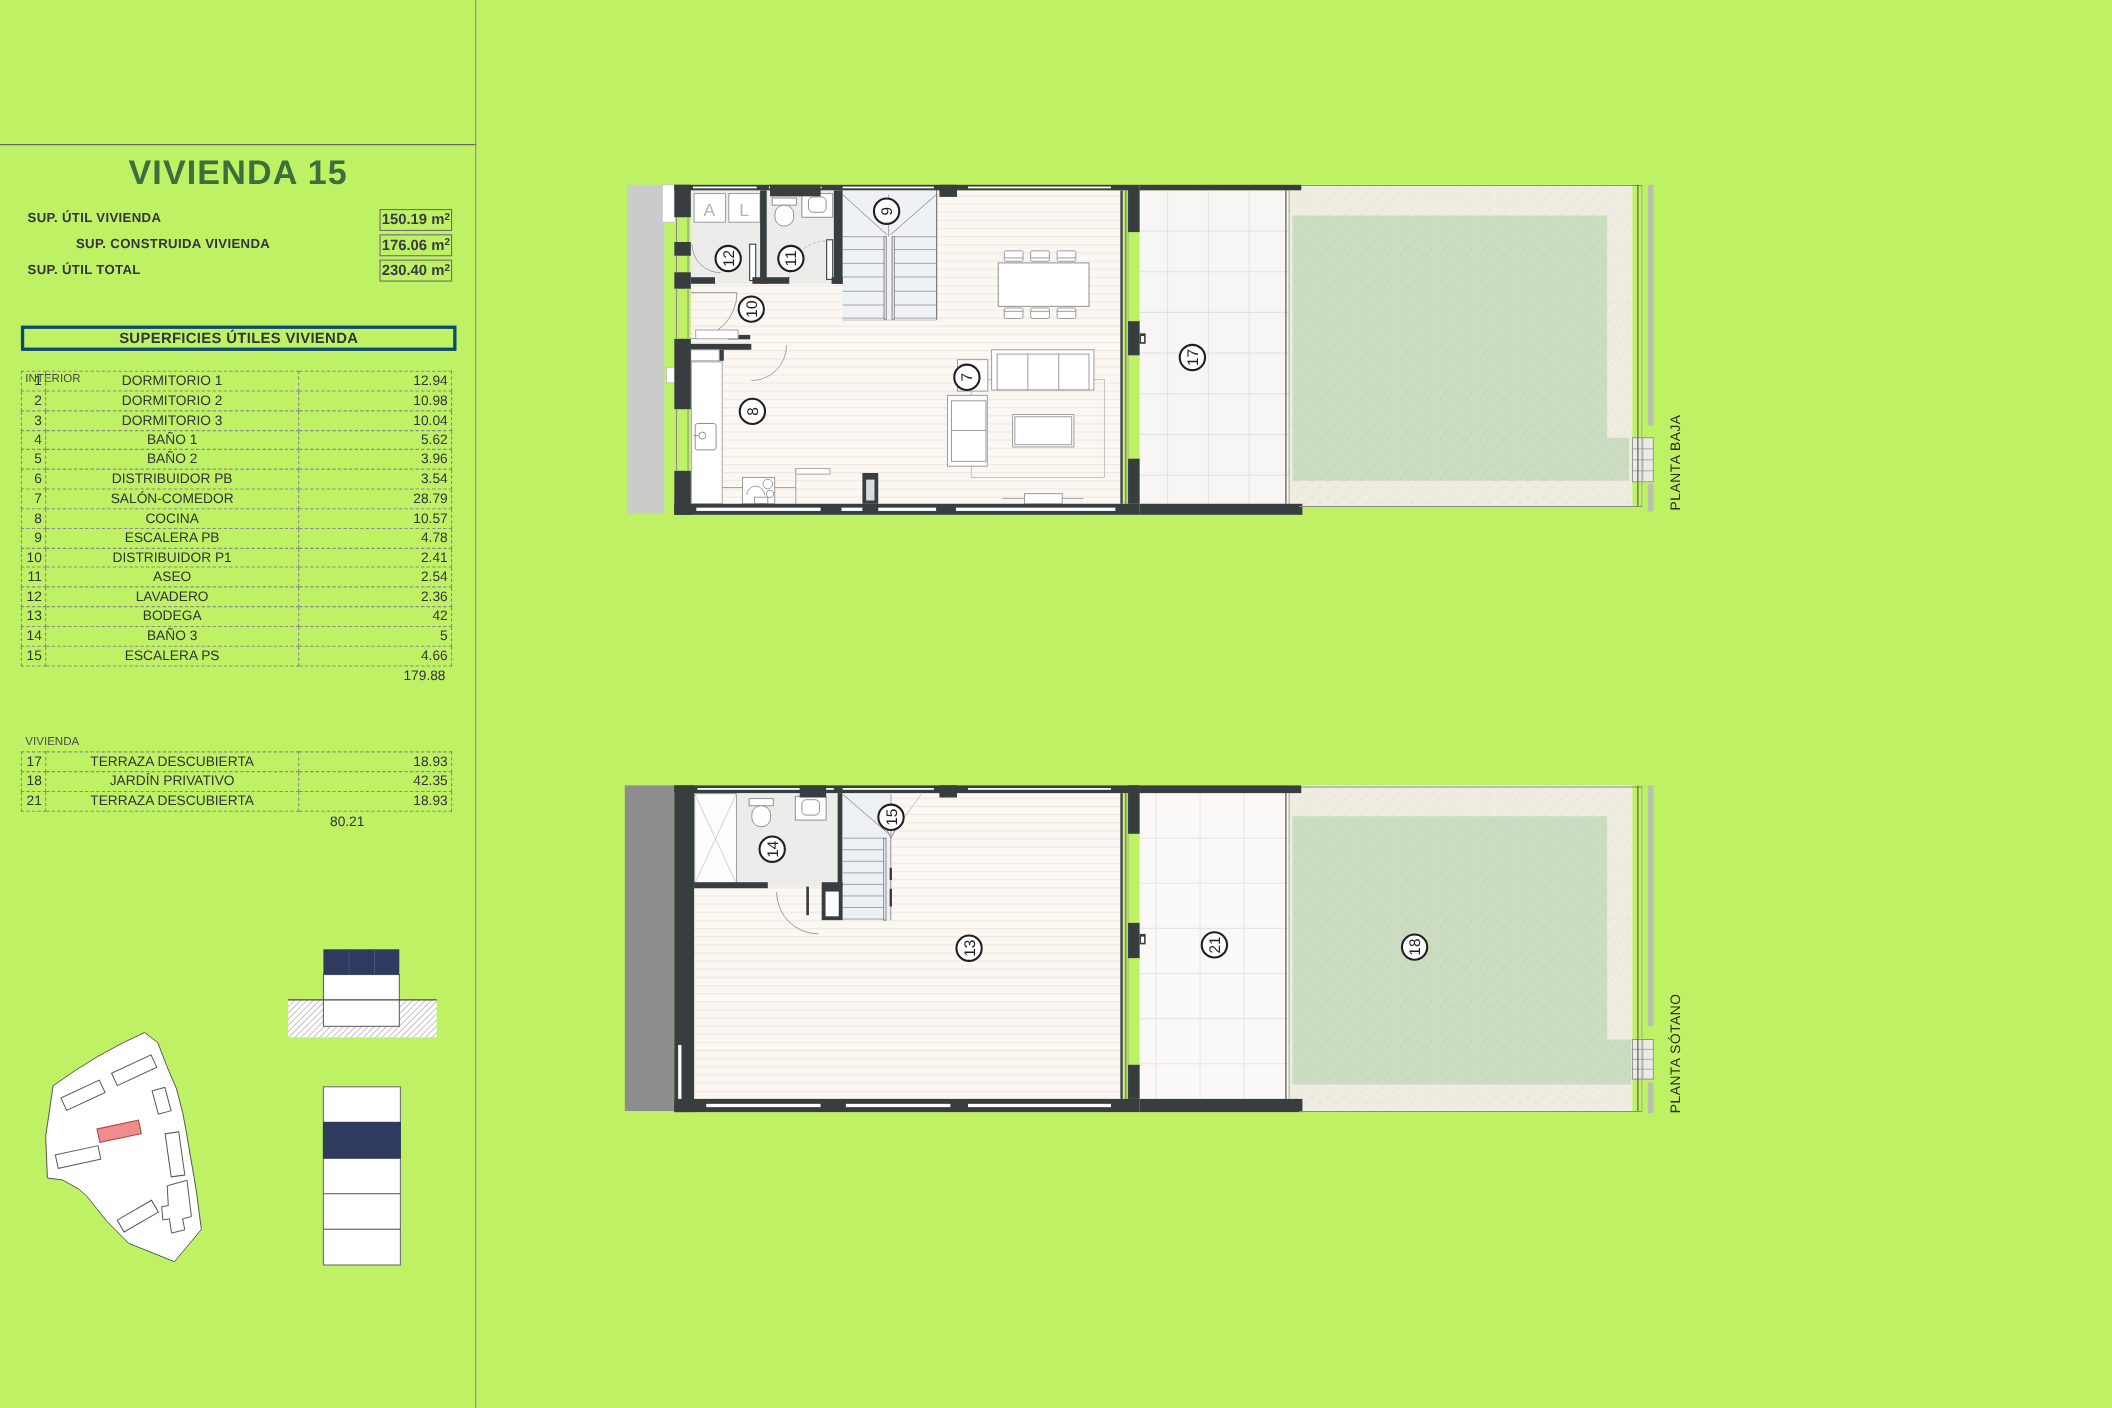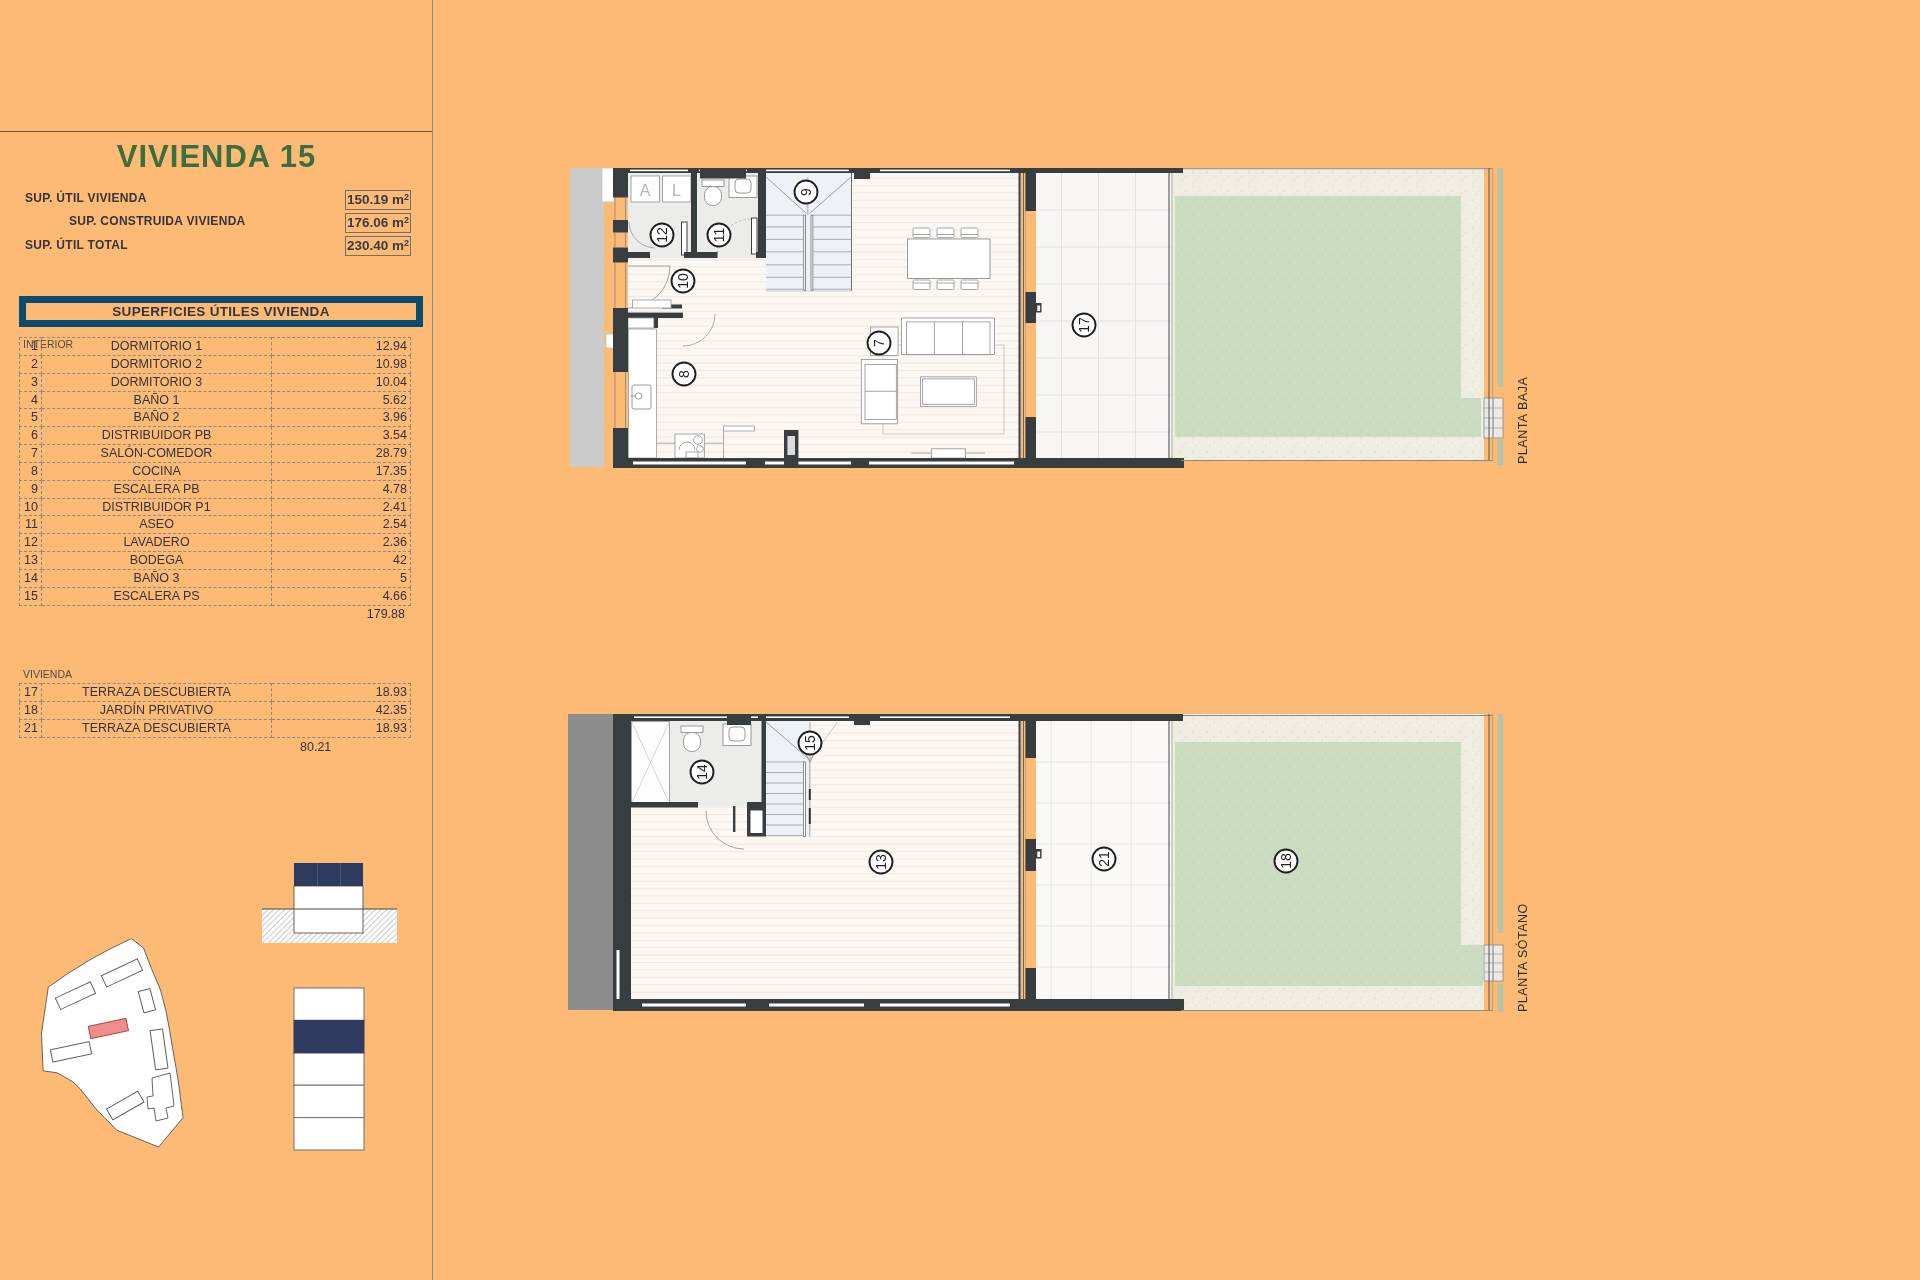--- a/index.html
+++ b/index.html
@@ -1,16 +1,16 @@
 <!DOCTYPE html>
 <html><head>
 <meta charset="utf-8">
 <style>
   html,body{margin:0;padding:0;background:#ffffff;}
-  #page{position:relative;width:1920px;height:1280px;background:#fdba74;overflow:hidden;
+  #page{position:relative;width:1920px;height:1280px;background:#bef264;overflow:hidden;
         font-family:"Liberation Sans", sans-serif;}
   .abs{position:absolute;}
   .lbl{font-weight:bold;color:#34343e;font-size:12px;letter-spacing:0.3px;}
   .valbox{position:absolute;border:1px solid #6f6f6f;width:64px;height:18px;
           font-weight:bold;color:#3a3a44;font-size:13.5px;text-align:center;line-height:18px;}
   .sq{font-size:9px;position:relative;top:-4px;}
   table.areas{border-collapse:collapse;table-layout:fixed;width:392px;
       font-size:12.5px;color:#33333d;}
   table.areas td{border:1px dashed #8a8a8a;height:16.85px;line-height:16.85px;padding:0 3px;overflow:hidden;white-space:nowrap;}
   td.num{width:15px;text-align:right;padding-right:4px;}
@@ -32,21 +32,21 @@
   <div class="abs lbl" style="left:25px;top:214px;margin-left:44px;">SUP. CONSTRUIDA VIVIENDA</div>
 
   <div class="abs lbl" style="left:25px;top:238px;">SUP. ÚTIL TOTAL</div>
 
   <div class="valbox" style="left:345px;top:190px;">150.19 m<span class="sq">2</span></div>
 
   <div class="valbox" style="left:345px;top:213px;">176.06 m<span class="sq">2</span></div>
 
   <div class="valbox" style="left:345px;top:236px;">230.40 m<span class="sq">2</span></div>
 
-  <div class="abs" style="left:19px;top:296px;width:390px;height:17px;border:7px solid #0c4a6e;
+  <div class="abs" style="left:19px;top:296px;width:390px;height:17px;border:3px solid #0c4a6e;
        text-align:center;line-height:17px;font-size:13.5px;font-weight:bold;color:#34343e;letter-spacing:0.3px;">SUPERFICIES ÚTILES VIVIENDA</div>
 
   <div class="abs" style="left:23px;top:322px;font-size:10.5px;color:#4a4a4a;margin-top:16px;">INTERIOR</div>
 
   <table class="areas abs" style="left:19px;top:337px;">
     <tbody>
         <tr>
           <td class="num">1</td>
           <td class="nam">DORMITORIO 1</td>
           <td class="val">12.94</td>
@@ -77,21 +77,21 @@
           <td class="val">3.54</td>
         </tr>
     <tr>
           <td class="num">7</td>
           <td class="nam">SALÓN-COMEDOR</td>
           <td class="val">28.79</td>
         </tr>
     <tr>
           <td class="num">8</td>
           <td class="nam">COCINA</td>
-          <td class="val">17.35</td>
+          <td class="val">10.57</td>
         </tr>
     <tr>
           <td class="num">9</td>
           <td class="nam">ESCALERA PB</td>
           <td class="val">4.78</td>
         </tr>
     <tr>
           <td class="num">10</td>
           <td class="nam">DISTRIBUIDOR P1</td>
           <td class="val">2.41</td>

